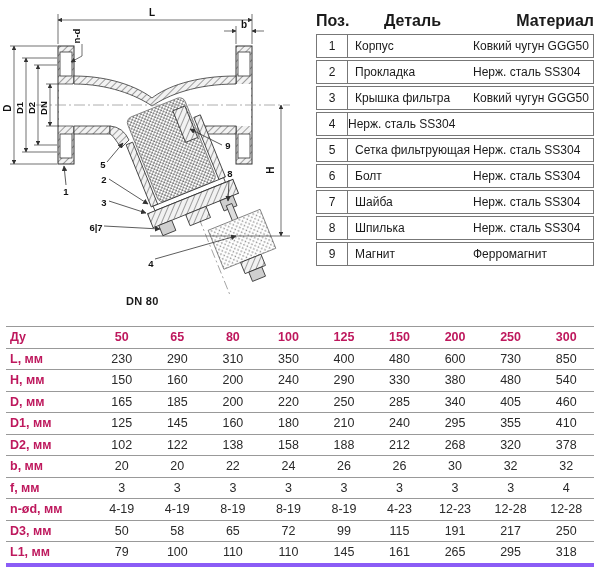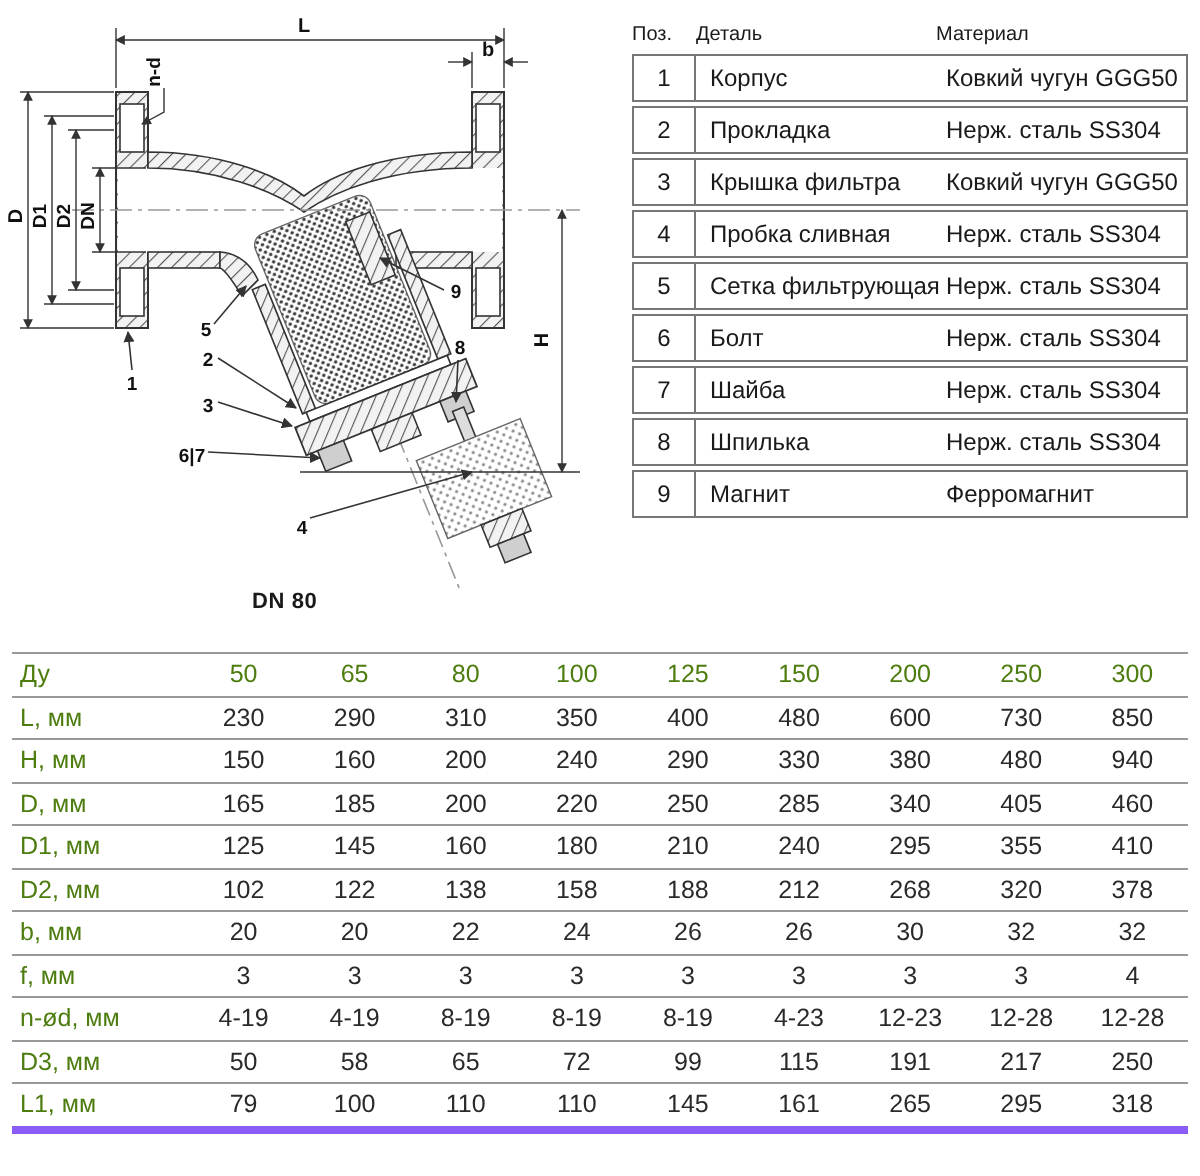--- a/index.html
+++ b/index.html
@@ -2,34 +2,34 @@
 <html><head>
 <meta charset="utf-8">
 <style>
   html,body{margin:0;padding:0;background:#fff;}
   .stage{position:relative;width:600px;height:588px;background:#ffffff;
          font-family:"Liberation Sans",sans-serif;color:#1a1a1a;overflow:hidden;}
   .drawing{position:absolute;left:0;top:0;}
   .caption{position:absolute;left:126px;top:295px;font-weight:bold;font-size:11px;letter-spacing:.3px;}
   
   .parts-panel{position:absolute;left:316px;top:12px;width:278px;}
-  .parts-head{display:flex;font-weight:normal;font-size:10px;margin-bottom:4px;}
+  .parts-head{display:flex;font-weight:bold;font-size:16px;margin-bottom:4px;gap:36px;}
   .ph-pos{width:32px;}
   .ph-part{width:120px;}
   .ph-mat{flex:1;}
   .prow{display:flex;align-items:center;border:1px solid #777;margin-bottom:2px;height:22px;font-size:12px;background:#fff;}
   .pc-pos{width:30px;text-align:center;border-right:1px solid #777;align-self:stretch;line-height:22px;flex:none;}
   .pc-part{width:118px;padding-left:7px;flex:none;white-space:nowrap;}
   .pc-mat{flex:1;white-space:nowrap;}
   
   .dims-wrap{position:absolute;left:6px;top:326px;width:588px;}
   table.dims{width:100%;border-collapse:collapse;table-layout:fixed;font-size:12.5px;}
   table.dims th,table.dims td{border-top:1px solid #999;height:20.5px;padding:0;text-align:center;
       font-weight:normal;color:#2a2a2a;white-space:nowrap;}
-  table.dims th{font-weight:normal;color:#4d7c0f;}
+  table.dims th{font-weight:bold;color:#be185d;}
   table.dims th.rowlab{text-align:left;padding-left:4px;}
   table.dims tr.last th,table.dims tr.last td{border-bottom:4px solid #8b5cf6;}
   
   .dimlab{font-family:"Liberation Sans",sans-serif;font-size:10px;font-weight:bold;fill:#111;}
   .dimlab-s{font-family:"Liberation Sans",sans-serif;font-size:9.5px;font-weight:bold;fill:#111;}
   .partnum{font-family:"Liberation Sans",sans-serif;font-size:9.5px;font-weight:bold;fill:#111;}
 </style>
 </head>
 <body>
 
@@ -176,21 +176,20 @@
           <span class="pc-part">Прокладка</span>
           <span class="pc-mat">Нерж. сталь SS304</span>
         </div>
         <div class="prow">
           <span class="pc-pos">3</span>
           <span class="pc-part">Крышка фильтра</span>
           <span class="pc-mat">Ковкий чугун GGG50</span>
         </div>
         <div class="prow">
           <span class="pc-pos">4</span>
-          <span class="pc-part">Пробка сливная</span>
           <span class="pc-mat">Нерж. сталь SS304</span>
         </div>
         <div class="prow">
           <span class="pc-pos">5</span>
           <span class="pc-part">Сетка фильтрующая</span>
           <span class="pc-mat">Нерж. сталь SS304</span>
         </div>
         <div class="prow">
           <span class="pc-pos">6</span>
           <span class="pc-part">Болт</span>
@@ -256,21 +255,21 @@
           <tr>
             <th class="rowlab">H, мм</th>
             <td>150</td>
             <td>160</td>
             <td>200</td>
             <td>240</td>
             <td>290</td>
             <td>330</td>
             <td>380</td>
             <td>480</td>
-            <td>940</td>
+            <td>540</td>
           </tr>
           <tr>
             <th class="rowlab">D, мм</th>
             <td>165</td>
             <td>185</td>
             <td>200</td>
             <td>220</td>
             <td>250</td>
             <td>285</td>
             <td>340</td>

